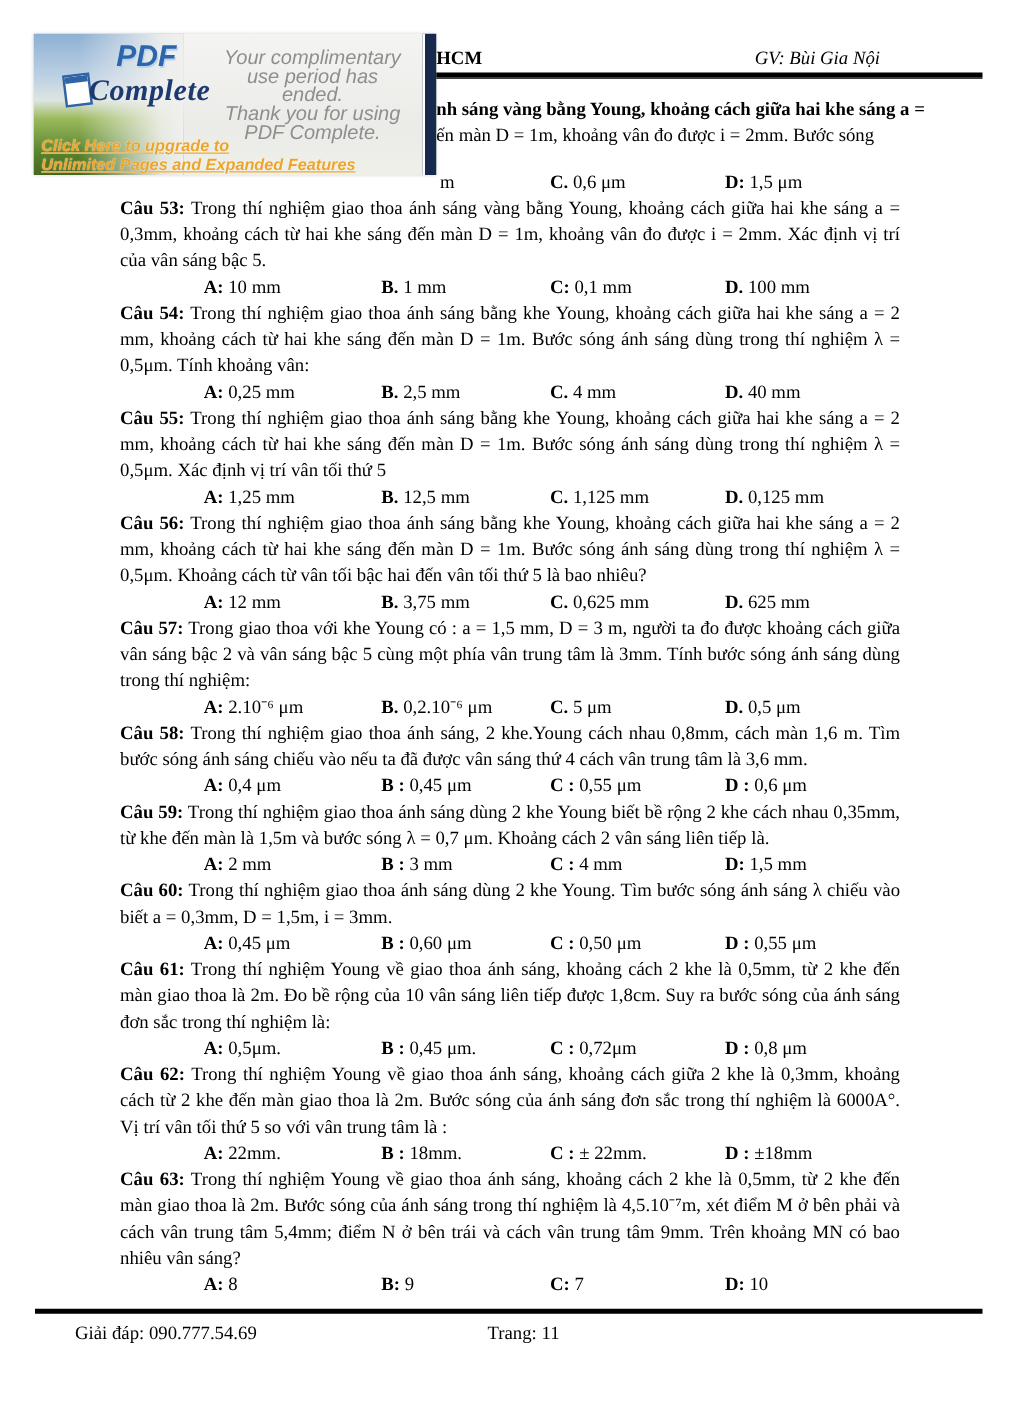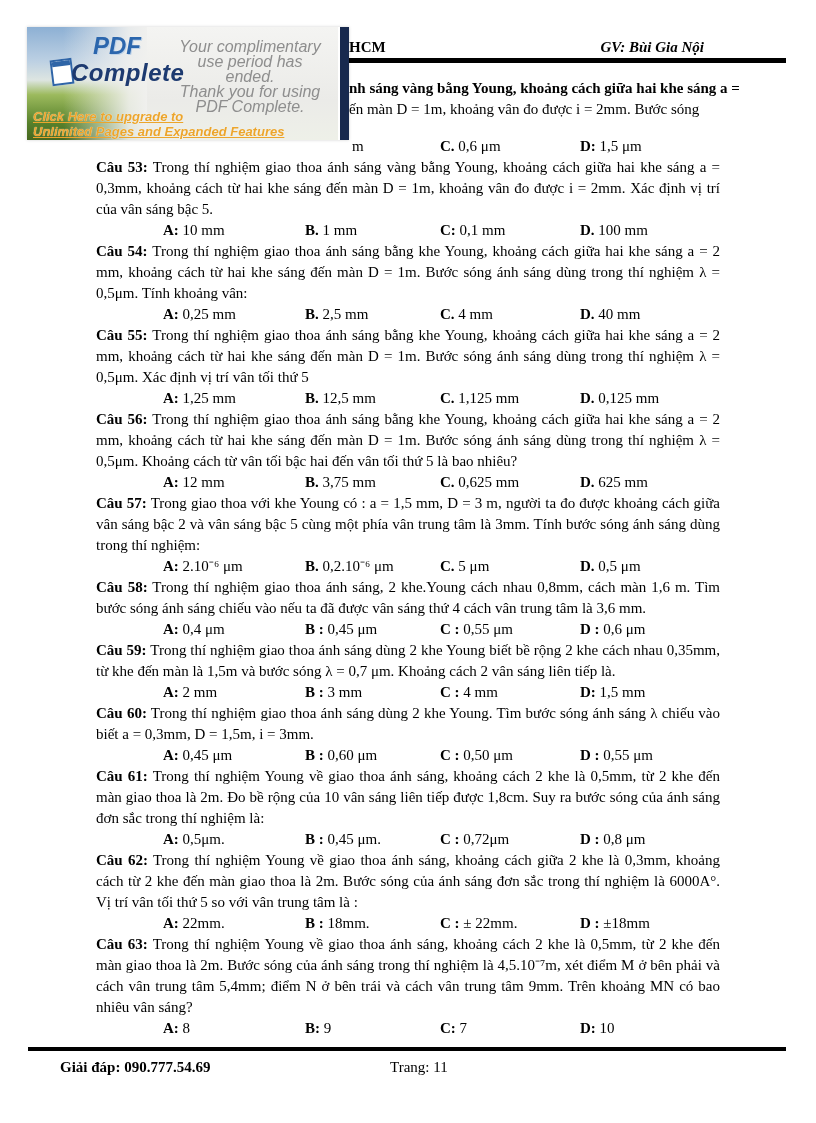--- a/index.html
+++ b/index.html
@@ -5,21 +5,21 @@
   * { margin:0; padding:0; box-sizing:border-box; }
   html,body { background:#ffffff; }
   .page {
     position:relative; width:816px; height:1123px; background:#fff; overflow:hidden;
     font-family:"Liberation Serif", serif; font-size:15px; line-height:21px; color:#000;
   }
 
   
   .header { position:absolute; top:0; left:0; right:0; height:66px;padding-left:20px; }
   .header-title   { position:absolute; left:349px; top:37px; font-weight:bold; }
-  .header-teacher { position:absolute; right:112px; top:37px; font-weight:bold; font-style:italic; }
+  .header-teacher { position:absolute; right:112px; top:37px; font-weight:normal; font-style:italic; }
   .header-rule    { position:absolute; left:28px; right:30px; top:58px; height:2px;
                     border-top:4px solid #000; border-bottom:1px solid #000; }
 
   
   .partial { position:absolute; top:66px; left:96px; width:624px; height:91px; }
   .partial .p-line1 { position:absolute; left:253px; top:12px; white-space:nowrap;font-weight:bold; }
   .partial .p-line2 { position:absolute; left:253px; top:33px; white-space:nowrap; }
   .partial .p-ans   { position:absolute; left:0; top:70px; width:100%; height:21px; }
   .partial .tail    { position:absolute; left:256px; }
   .partial .optC    { position:absolute; left:344px; }
@@ -30,38 +30,38 @@
   .question p { text-align:justify; }
   .q-num { font-weight:bold; }
   .answers { display:grid; grid-template-columns:142px 135px 140px auto; padding-left:67px; }
   .answer { white-space:nowrap; }
   .answer b { font-weight:bold; }
 
   
   .footer { position:absolute; left:28px; right:30px; top:1047px; }
   .footer-rule { height:4px; background:#000; }
   .footer-row { position:relative; height:22px; margin-top:6px; }
-  .footer-contact { position:absolute; left:32px; font-weight:bold; }
+  .footer-contact { position:absolute; left:32px; font-weight:normal; }
   .footer-page { position:absolute; left:362px; }
 
   
   .watermark { position:absolute; left:27px; top:27px; width:322px; height:113px; z-index:5;
                background:linear-gradient(to bottom,#f4f4f2 0%,#ebebe8 65%,#eef0e8 100%);
                box-shadow:0 0 3px rgba(0,0,0,0.18); }
   .wm-photo { position:absolute; left:0; top:0; bottom:0; width:120px;
               background:linear-gradient(to bottom,#8db0d4 0%,#bcd0e3 30%,#dde5e1 47%,#9cba5d 60%,#57812b 85%,#46671f 100%); }
   .wm-photo::after { content:""; position:absolute; inset:0;
               background:linear-gradient(to right, rgba(240,240,238,0) 30%, rgba(240,240,238,0.92) 85%, #f0f0ee 100%); }
   .wm-navy { position:absolute; right:0; top:0; bottom:0; width:11px; background:#18294e; border-left:2px solid #fff; }
   .wm-logo-icon { position:absolute; left:24px; top:32px; width:22px; height:26px; background:#fff;
                   border:2px solid #2f65a7; box-shadow:inset 0 5px 0 #2f65a7; transform:rotate(-7deg); }
   .wm-pdf { position:absolute; left:66px; top:4px; font-family:"Liberation Sans",sans-serif;
             font-weight:bold; font-style:italic; font-size:24px; line-height:30px; color:#2b66ad;
             text-shadow:1px 1px 0 #bdd2e8; }
-  .wm-complete { position:absolute; left:44px; top:34px; font-family:Liberation Sans, sans-serif;
+  .wm-complete { position:absolute; left:44px; top:34px; font-family:Liberation Serif, serif;
             font-weight:bold; font-style:italic; font-size:24px; line-height:24px; color:#1d3a70; letter-spacing:0.5px; }
   .wm-msg { position:absolute; right:24px; top:12px; width:150px; text-align:center;
             font-family:"Liberation Sans",sans-serif; font-style:italic; font-size:16px; line-height:15px; color:#8e8e8e; }
   .wm-upgrade { position:absolute; left:6px; top:82px; font-family:"Liberation Sans",sans-serif;
             font-weight:bold; font-style:italic; font-size:13px; line-height:15px; color:#eca52c;
             text-decoration:underline; cursor:pointer; text-shadow:0 0 1px #fff; }
 </style>
 </head>
 <body>
 

